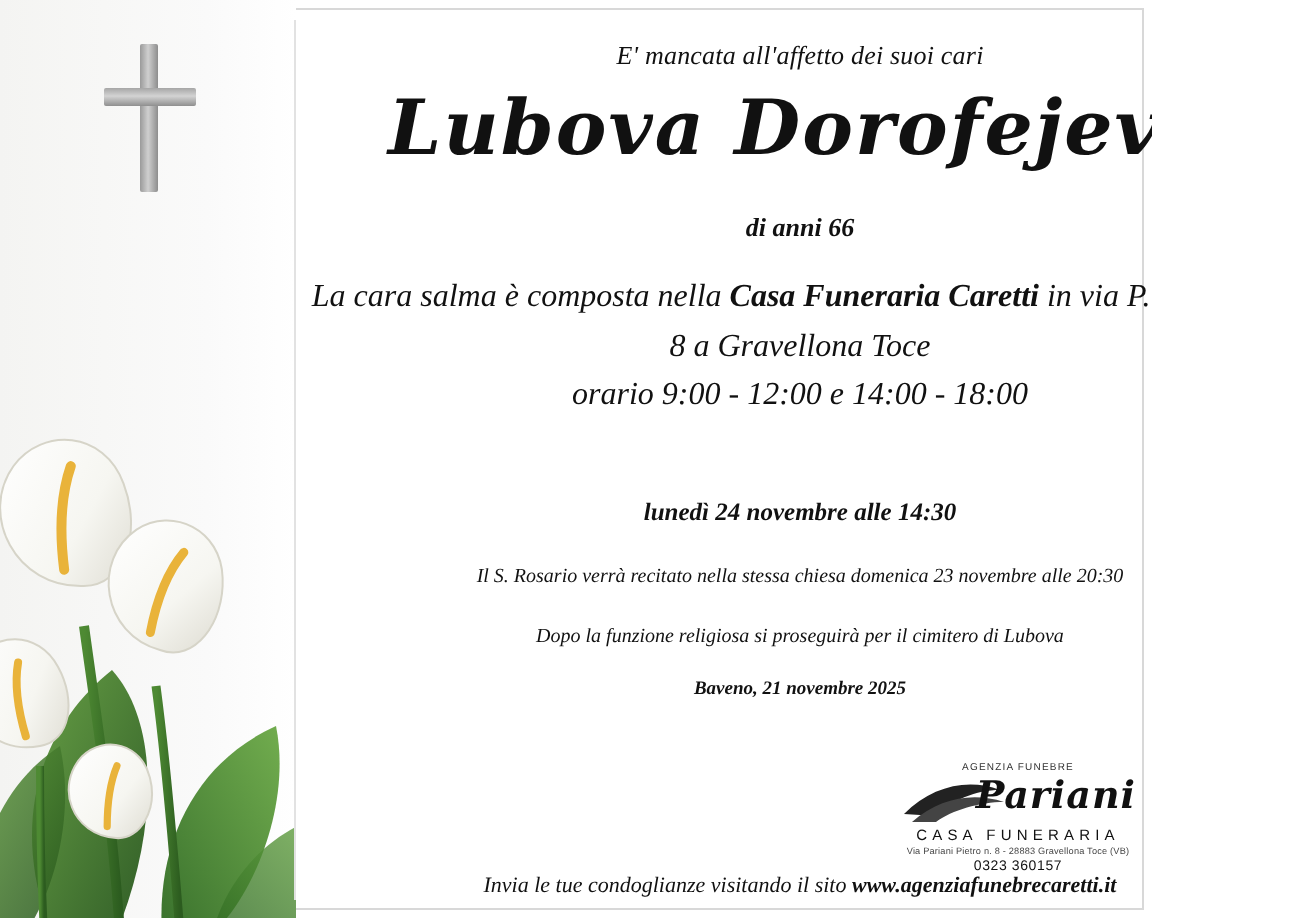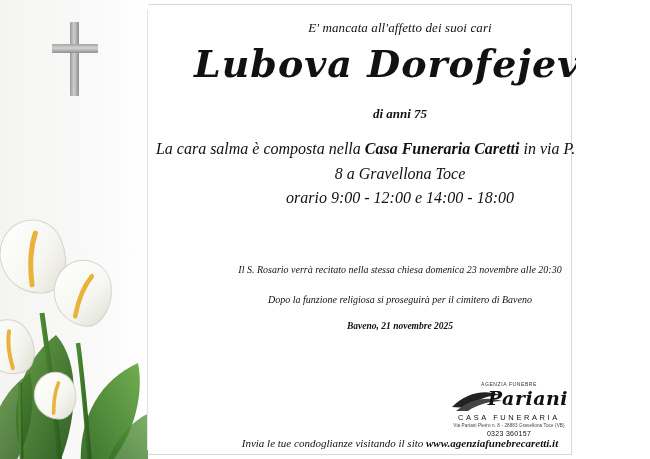--- a/index.html
+++ b/index.html
@@ -290,35 +290,36 @@
     </svg>
   </div>
   <div class="band-divider"></div>
 
   <div class="content">
 
     <div class="intro">E' mancata all'affetto dei suoi cari</div>
 
     <div class="name">Lubova  Dorofejeva</div>
 
-    <div class="age">di anni 75</div>
+    <div class="age">di anni 66</div>
 
 
     <div class="block">
       <span>La cara salma è composta nella </span><b>Casa Funeraria Caretti</b><span> in via P. Pariani n. 8 a Gravellona Toce</span><br>
       <span>orario 9:00 - 12:00 e 14:00 - 18:00</span>
     </div>
 
     <div class="funeral">
       <br>
+      <span>lunedì 24 novembre alle 14:30</span>
     </div>
 
     <div class="rosary">Il S. Rosario verrà recitato nella stessa chiesa domenica 23 novembre alle 20:30</div>
 
-    <div class="after">Dopo la funzione religiosa si proseguirà per il cimitero di Baveno</div>
+    <div class="after">Dopo la funzione religiosa si proseguirà per il cimitero di Lubova</div>
 
 
     <div class="place-date">Baveno, 21 novembre 2025</div>
 
     <div class="condolences">
       <span>Invia le tue condoglianze visitando il sito </span><b>www.agenziafunebrecaretti.it</b>
     </div>
   </div>
 
   <div class="logo">

